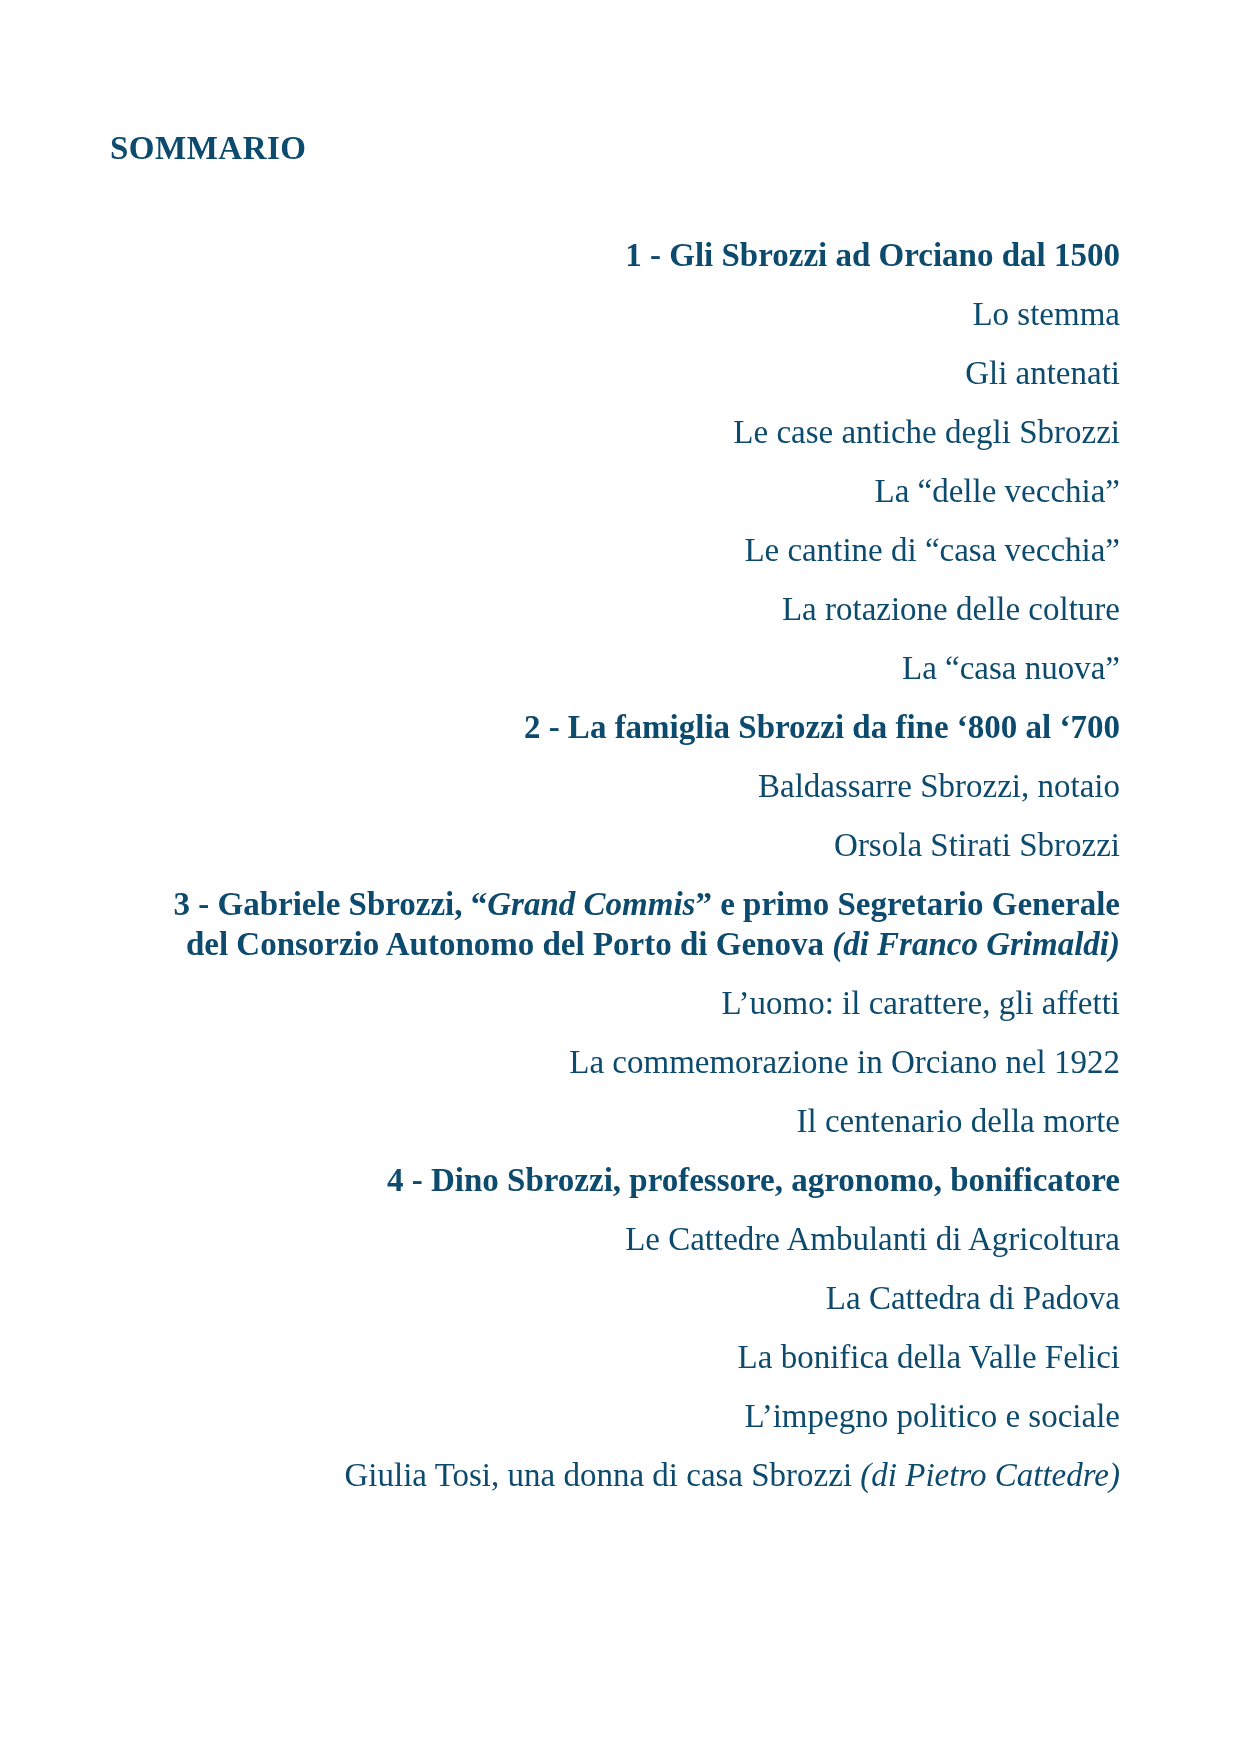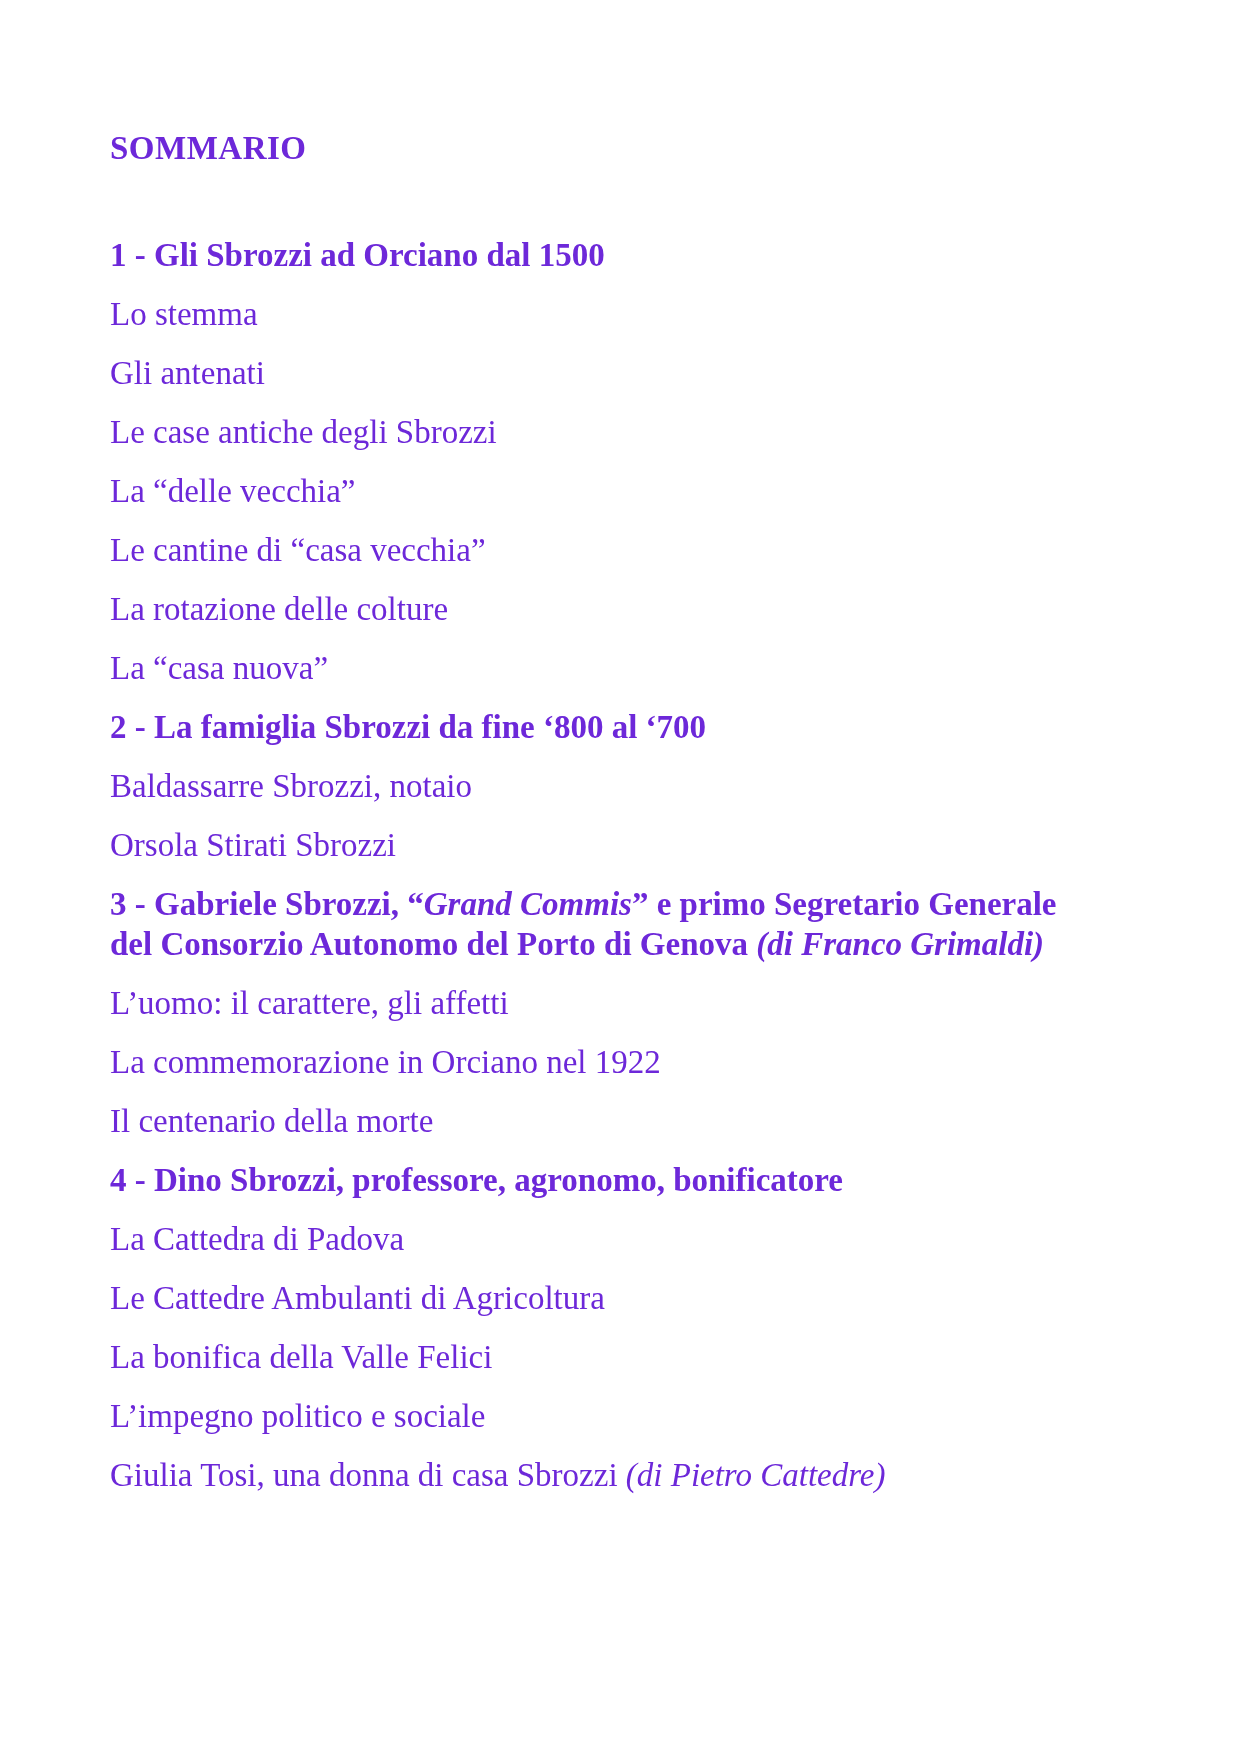--- a/index.html
+++ b/index.html
@@ -5,41 +5,42 @@
   html, body {
     margin: 0;
     padding: 0;
     background: #ffffff;
   }
   .page {
     position: relative;
     width: 1240px;
     height: 1754px;
     background: #ffffff;
-    color: #6d28d9;
+    color: #0c4a6e;
     box-sizing: border-box;
     padding: 128px 110px 0 110px;
     font-family: "Liberation Serif", "DejaVu Serif", serif;
     overflow: hidden;
   }
   .doc-title {
     font-size: 33px;
     line-height: 40px;
     font-weight: bold;
     margin: 0 0 67px 0;
     letter-spacing: 0.5px;
   }
   .toc {
     max-width: 1010px;
   }
   .toc-item {
     font-size: 33px;
     line-height: 40px;
     margin: 0 0 19px 0;
     white-space: pre-wrap;
+    text-align: right;
   }
   .toc-item.toc-heading {
     font-weight: bold;
   }
   .run-bold { font-weight: bold; }
   .run-italic { font-style: italic; }
 </style>
 </head>
 <body>
 
@@ -56,19 +57,19 @@
       <p class="toc-item toc-entry"><span class="">La “casa nuova”</span></p>
       <p class="toc-item toc-heading"><span class=" run-bold">2 - La famiglia Sbrozzi da fine ‘800 al ‘700</span></p>
       <p class="toc-item toc-entry"><span class="">Baldassarre Sbrozzi, notaio</span></p>
       <p class="toc-item toc-entry"><span class="">Orsola Stirati Sbrozzi</span></p>
       <p class="toc-item toc-heading"><span class=" run-bold">3 - Gabriele Sbrozzi, “</span><span class=" run-bold run-italic">Grand Commis</span><span class=" run-bold">” e primo Segretario Generale
 del Consorzio Autonomo del Porto di Genova </span><span class=" run-italic">(di Franco Grimaldi)</span></p>
       <p class="toc-item toc-entry"><span class="">L’uomo: il carattere, gli affetti</span></p>
       <p class="toc-item toc-entry"><span class="">La commemorazione in Orciano nel 1922</span></p>
       <p class="toc-item toc-entry"><span class="">Il centenario della morte</span></p>
       <p class="toc-item toc-heading"><span class=" run-bold">4 - Dino Sbrozzi, professore, agronomo, bonificatore</span></p>
+      <p class="toc-item toc-entry"><span class="">Le Cattedre Ambulanti di Agricoltura</span></p>
       <p class="toc-item toc-entry"><span class="">La Cattedra di Padova</span></p>
-      <p class="toc-item toc-entry"><span class="">Le Cattedre Ambulanti di Agricoltura</span></p>
       <p class="toc-item toc-entry"><span class="">La bonifica della Valle Felici</span></p>
       <p class="toc-item toc-entry"><span class="">L’impegno politico e sociale</span></p>
       <p class="toc-item toc-entry"><span class="">Giulia Tosi, una donna di casa Sbrozzi </span><span class=" run-italic">(di Pietro Cattedre)</span></p>
     </section>
 </main>
 
 </body></html>

